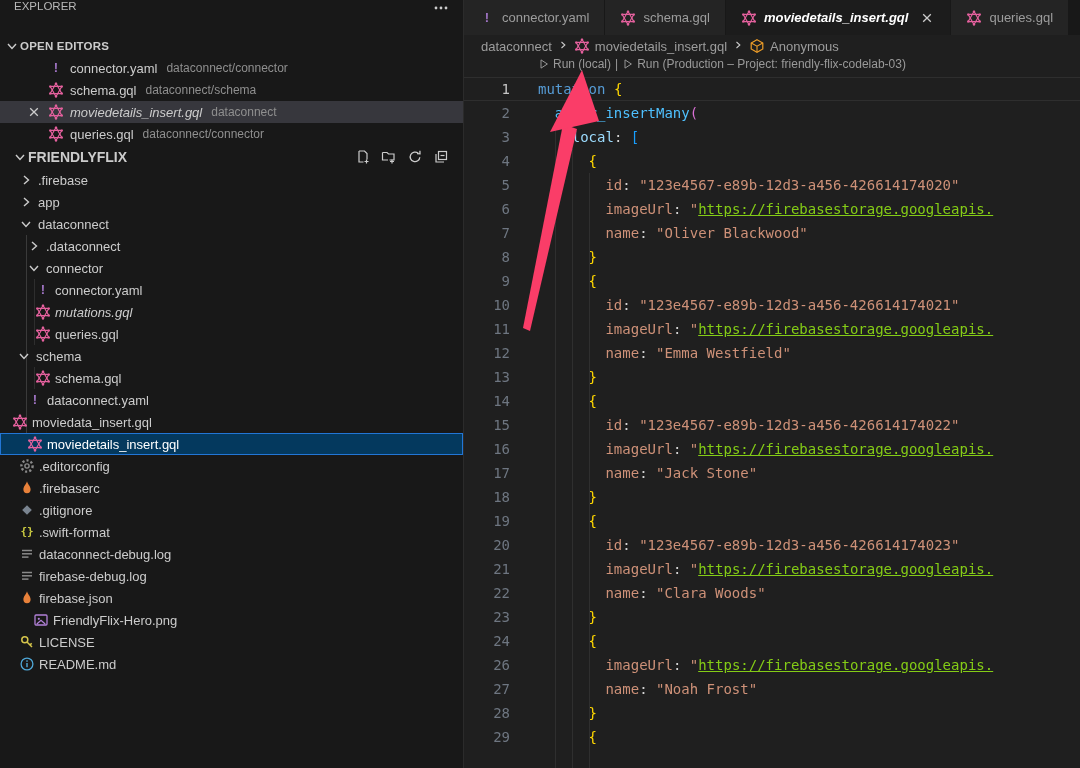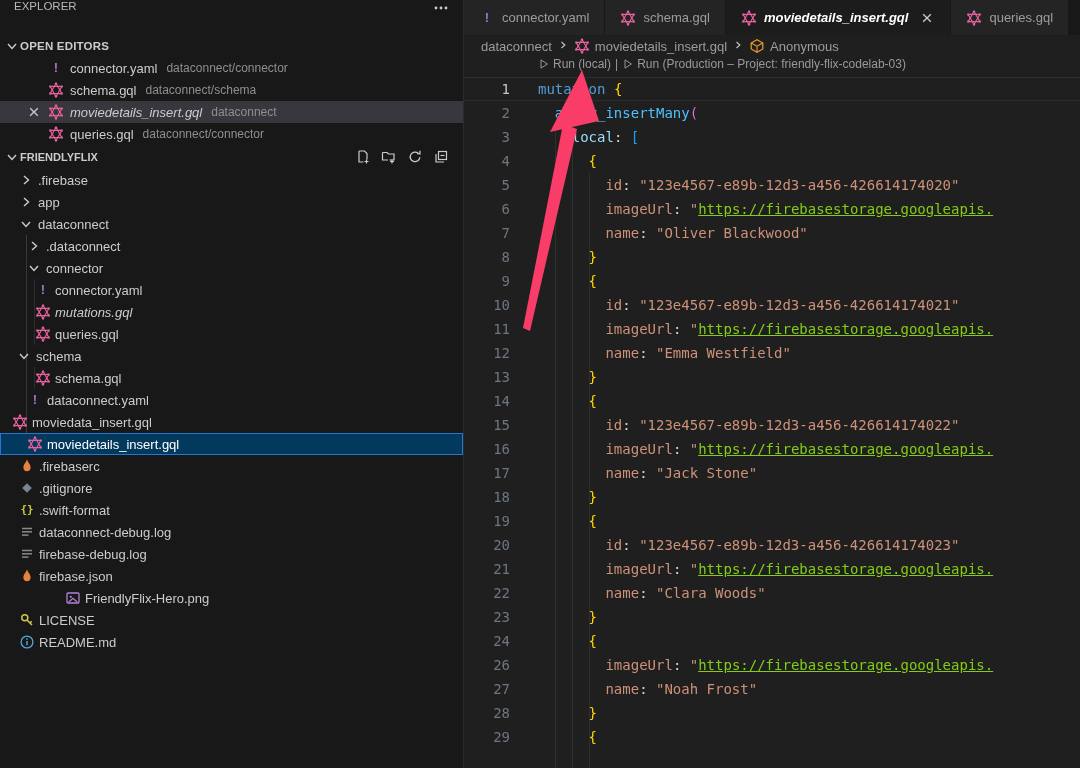--- a/index.html
+++ b/index.html
@@ -16,21 +16,21 @@
   .sidebar{position:absolute;left:0;top:0;width:463px;height:768px;background:#181818;overflow:hidden}
   .explorer-header{height:35px;display:flex;align-items:flex-start;justify-content:space-between;padding:0 14px;color:#b8b8b8;font-size:11.5px}
   .section-header{height:22px;display:flex;align-items:center;padding-left:4px;font-weight:700;font-size:11.5px;color:#cccccc;letter-spacing:.2px}
   .section-header .icon{width:16px;height:16px}
   .oe-row{height:22px;display:flex;align-items:center;padding-left:48px;position:relative;cursor:pointer}
   .oe-row.active{background:#37373d}
   .oe-row .close{position:absolute;left:26px;top:3px;width:16px;height:16px}
   .oe-label{margin-left:6px;color:#cccccc;white-space:nowrap}
   .oe-row.preview .oe-label{font-style:italic}
   .oe-path{margin-left:9px;color:#8f8f8f;font-size:12px;white-space:nowrap}
-  .ws-header{height:24px;display:flex;align-items:center;padding-left:4px;font-weight:700;font-size:11px;color:#cccccc}
+  .ws-header{height:24px;display:flex;align-items:center;padding-left:12px;font-weight:700;font-size:14px;color:#cccccc}
   .ws-actions{margin-left:auto;display:flex;gap:10px;padding-right:14px}
   .ws-actions .icon{cursor:pointer}
   .tree{position:relative}
   .tree-row{height:22px;display:flex;align-items:center;position:relative;color:#cccccc;cursor:pointer;white-space:nowrap}
   .tree-row.selected{background:#04395e;box-shadow:inset 0 0 0 1px #2276d6;color:#ffffff}
   .tree-label{margin-left:4px}
   .guide{position:absolute;width:1px;background:#3a3a3a;pointer-events:none}
 
   
   .main{position:absolute;left:463px;top:0;width:617px;height:768px;background:#1f1f1f;border-left:1px solid #2b2b2b}
@@ -345,20 +345,29 @@
               <circle cx="2.3" cy="11.4" r="1.2"></circle>
               <circle cx="13.7" cy="11.4" r="1.2"></circle>
             </g>
           </svg>
         </span>
         <span class="tree-label">moviedetails_insert.gql</span>
       </div>
       <div class="tree-row" style="padding-left: 19px;">
         <span class="icon">
           <svg viewBox="0 0 16 16">
+            <circle cx="8" cy="8" r="5.6" fill="none" stroke="#8a8a8a" stroke-width="2.4" stroke-dasharray="2.1 2.1"></circle>
+            <circle cx="8" cy="8" r="2.1" fill="none" stroke="#8a8a8a" stroke-width="1.4"></circle>
+          </svg>
+        </span>
+        <span class="tree-label">.editorconfig</span>
+      </div>
+      <div class="tree-row" style="padding-left: 19px;">
+        <span class="icon">
+          <svg viewBox="0 0 16 16">
             <path d="M8 1.3 C7.4 4.2 4.4 6 4.4 9.6 a3.6 3.6 0 0 0 7.2 0 C11.6 6 8.6 4.2 8 1.3 Z" fill="#e8813a"></path>
           </svg>
         </span>
         <span class="tree-label">.firebaserc</span>
       </div>
       <div class="tree-row" style="padding-left: 19px;">
         <span class="icon">
           <svg viewBox="0 0 16 16">
             <rect x="4.6" y="4.6" width="6.8" height="6.8" fill="#7a8490" transform="rotate(45 8 8)"></rect>
           </svg>
@@ -396,21 +405,21 @@
         <span class="tree-label">firebase-debug.log</span>
       </div>
       <div class="tree-row" style="padding-left: 19px;">
         <span class="icon">
           <svg viewBox="0 0 16 16">
             <path d="M8 1.3 C7.4 4.2 4.4 6 4.4 9.6 a3.6 3.6 0 0 0 7.2 0 C11.6 6 8.6 4.2 8 1.3 Z" fill="#e8813a"></path>
           </svg>
         </span>
         <span class="tree-label">firebase.json</span>
       </div>
-      <div class="tree-row" style="padding-left: 33px; margin-left: 32px;">
+      <div class="tree-row" style="padding-left: 33px;">
         <span class="icon">
           <svg viewBox="0 0 16 16">
             <rect x="2" y="3" width="12" height="10" rx="1" fill="none" stroke="#b180d7" stroke-width="1.3"></rect>
             <circle cx="5.8" cy="6.8" r="1.1" fill="#b180d7"></circle>
             <path d="M3.8 12 L8 8.3 L12.2 12" fill="none" stroke="#b180d7" stroke-width="1.3"></path>
           </svg>
         </span>
         <span class="tree-label">FriendlyFlix-Hero.png</span>
       </div>
       <div class="tree-row" style="padding-left: 19px;">

